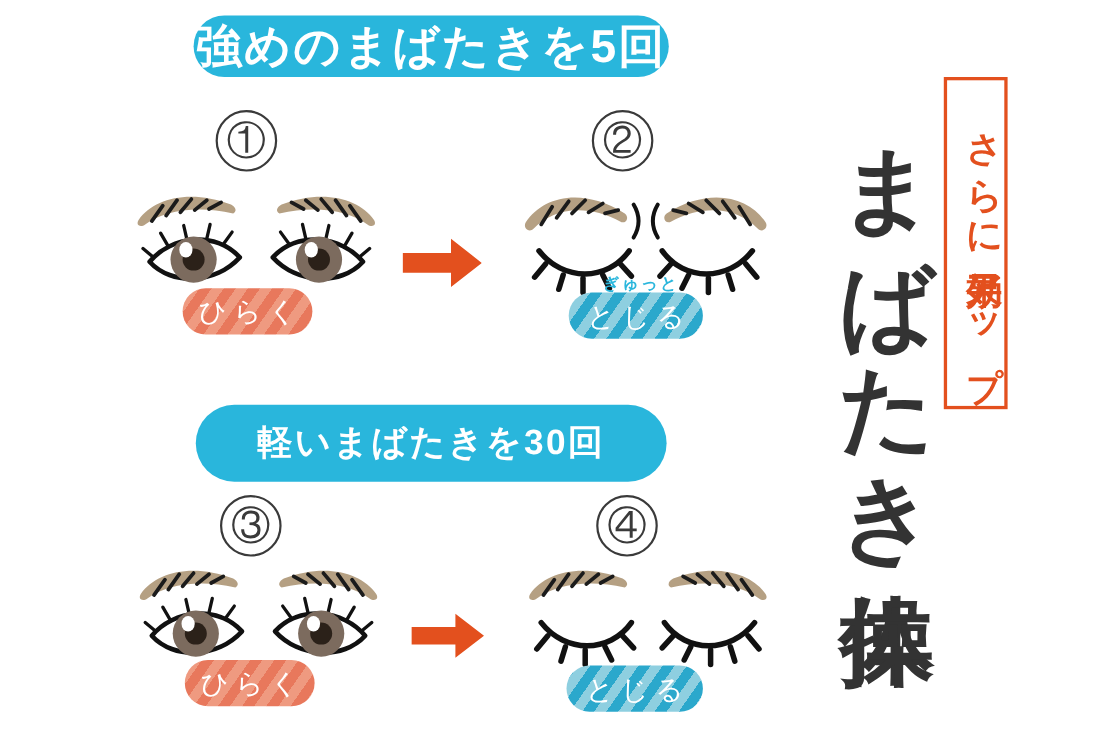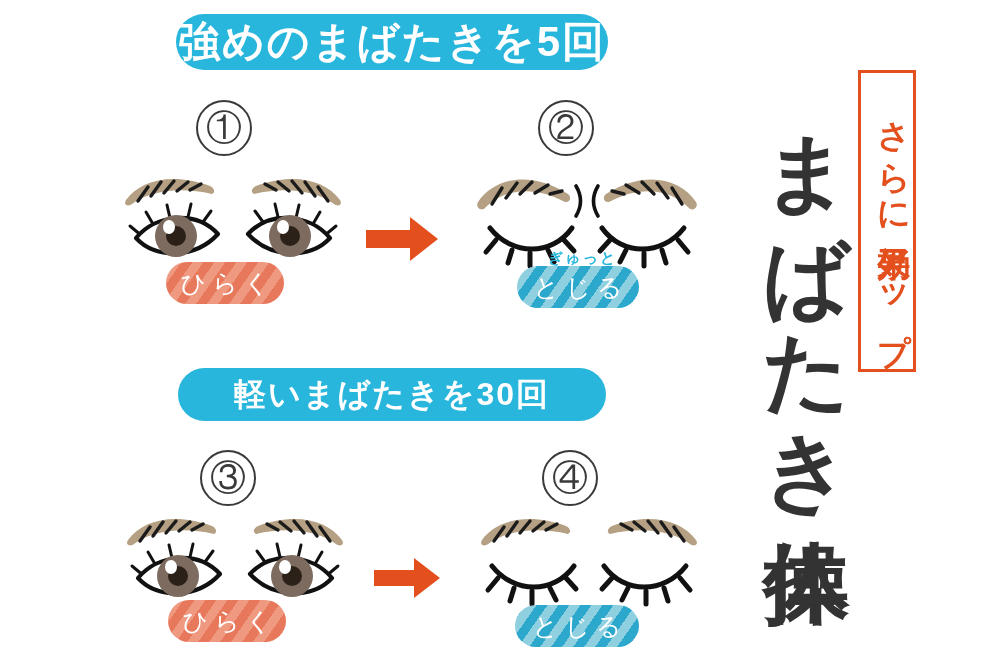--- a/index.html
+++ b/index.html
@@ -17,21 +17,21 @@
     position:absolute;
     display:flex;align-items:center;justify-content:center;
     background:#29b6dc;
     color:#ffffff;
     border-radius:999px;
     font-weight:700;
     letter-spacing:2px;
     white-space:nowrap;
   }
   #banner1{left:176px;top:14px;width:432px;height:56px;font-size:42px;}
-  #banner2{left:178px;top:368px;width:428px;height:53px;font-size:32px;}
+  #banner2{left:178px;top:368px;width:428px;height:70px;font-size:32px;}
 
   
   .stepnum{
     position:absolute;
     width:56px;height:56px;
     border:2px solid #3a3a3a;
     border-radius:50%;
     color:#3a3a3a;
     font-size:36px;
     line-height:52px;

